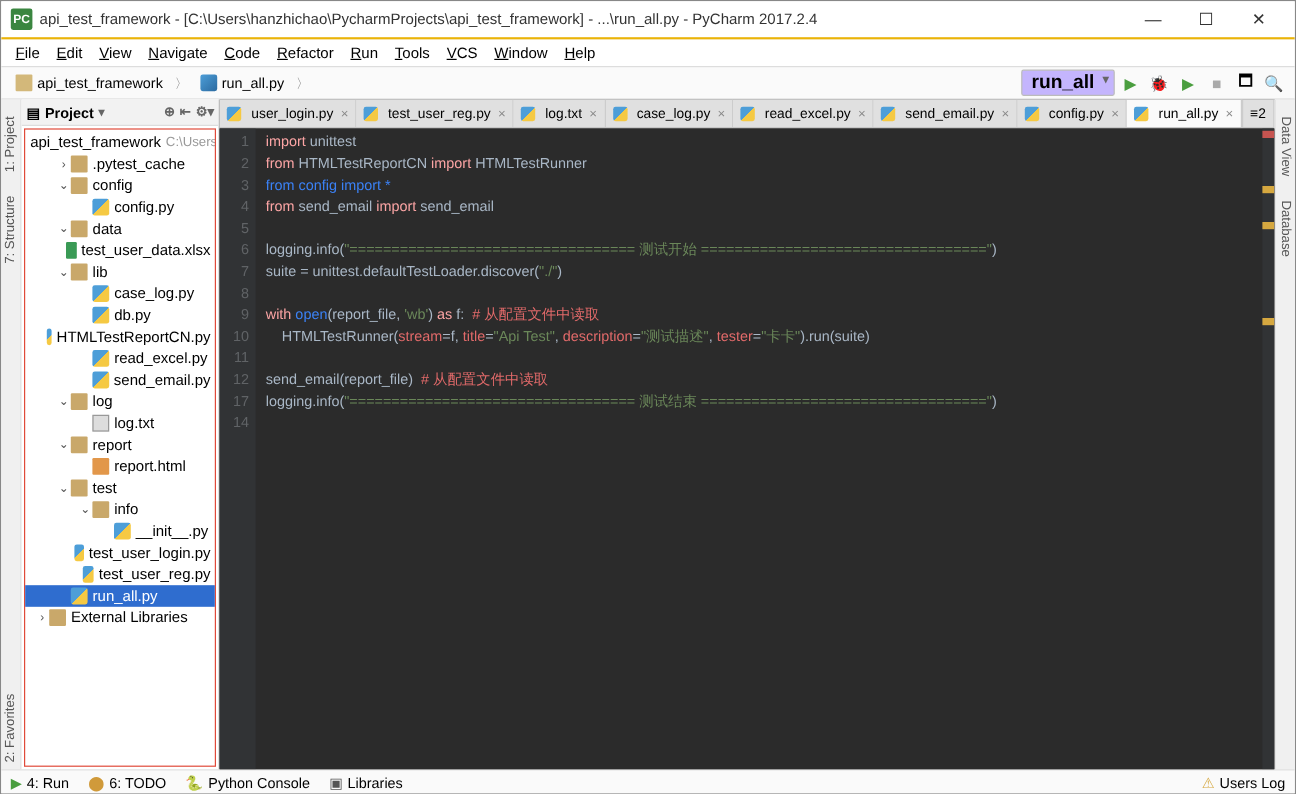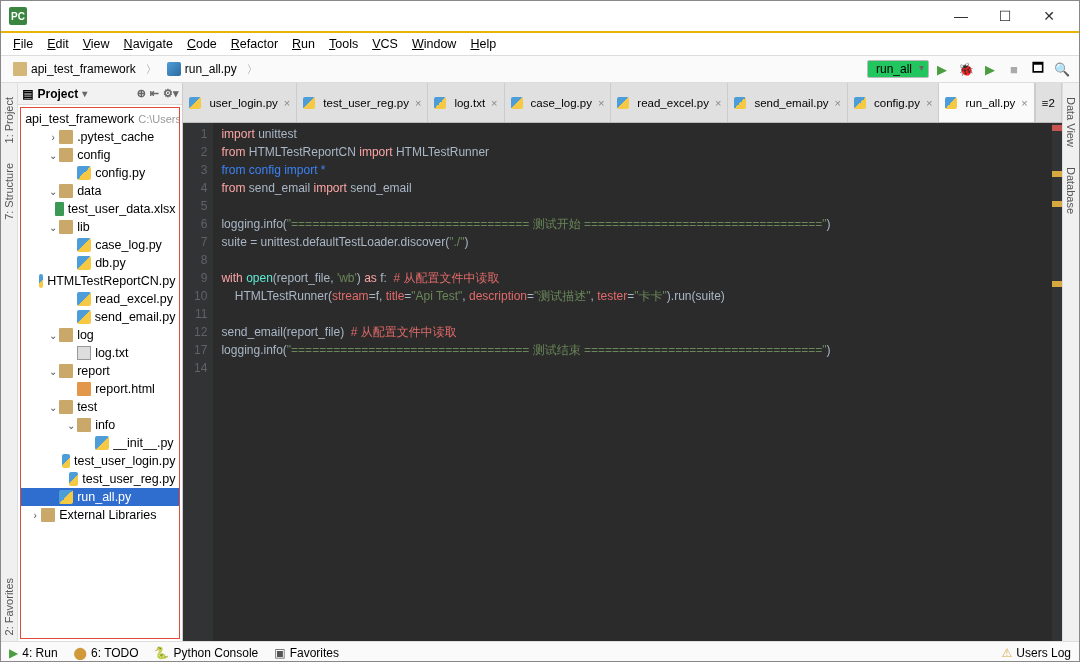--- a/index.html
+++ b/index.html
@@ -10,21 +10,21 @@
 .win-ctrls span { width: 44px; height: 28px; display: flex; align-items: center; justify-content: center; font-size: 14px; color: #333; }
 .menubar { height: 22px; display: flex; align-items: center; padding: 0 6px; gap: 2px; font-size: 12.5px; background: #fff; }
 .menubar span { padding: 2px 6px; }
 .menubar span u { text-decoration: underline; }
 .crumbbar { height: 28px; display: flex; align-items: center; padding: 0 6px; border-top: 1px solid #ddd; border-bottom: 1px solid #ddd; background: #fafafa; font-size: 12px; gap: 4px; }
 .crumb { display: flex; align-items: center; gap: 4px; padding: 2px 6px; }
 .fi { width: 14px; height: 14px; background: #d3b87a; display: inline-block; border-radius: 1px; }
 .pi { width: 14px; height: 14px; background: linear-gradient(135deg,#4d9ed8,#2b6aa0); display: inline-block; border-radius: 2px; }
 .arrow { color: #888; font-size: 11px; }
 .rtools { margin-left: auto; display: flex; align-items: center; gap: 2px; }
-.rsel { border: 1px solid #bbb; background: #22c55e; padding: 1px 16px 1px 8px; font-size: 12px; border-radius: 2px; position: relative; }
+.rsel { border: 1px solid #bbb; background: #c4b5fd; padding: 1px 16px 1px 8px; font-size: 16px; border-radius: 2px; position: relative; font-weight: bold; }
 .rsel::after { content: "▾"; position: absolute; right: 4px; top: 1px; font-size: 10px; color: #666; }
 .tbtn { width: 22px; height: 22px; display: flex; align-items: center; justify-content: center; font-size: 13px; }
 .play { color: #4a9e3f; }
 .bug { color: #4a9e3f; }
 .stop { color: #aaa; }
 .mainrow { display: flex; height: 558px; }
 .leftgutter { width: 22px; background: #f0f0f0; border-right: 1px solid #ddd; display: flex; flex-direction: column; align-items: center; gap: 8px; padding-top: 8px; }
 .vtab { writing-mode: vertical-lr; transform: rotate(180deg); font-size: 11px; color: #555; padding: 6px 2px; }
 .projpanel { width: 215px; background: #fff; border-right: 1px solid #ccc; display: flex; flex-direction: column; overflow: hidden; }
 .projhead { height: 22px; display: flex; align-items: center; gap: 4px; padding: 0 4px; background: #f2f2f2; border-bottom: 1px solid #ddd; font-size: 12px; font-weight: bold; }
@@ -35,43 +35,44 @@
 .tind { display: inline-block; }
 .tarr { width: 12px; display: inline-flex; justify-content: center; color: #555; font-size: 10px; }
 .ticon { width: 14px; height: 14px; margin-right: 4px; display: inline-block; }
 .ti-dir { background: #c9a86a; border-radius: 1px; }
 .ti-py { background: linear-gradient(135deg,#4d9ed8 50%,#f5c943 50%); border-radius: 2px; }
 .ti-xl { background: #3a9a55; border-radius: 1px; }
 .ti-txt { background: #ddd; border: 1px solid #999; }
 .ti-html { background: #e2974a; border-radius: 1px; }
 .tmuted { color: #999; font-size: 11px; margin-left: 4px; }
 .editor { flex: 1; display: flex; flex-direction: column; background: #2b2b2b; }
-.etabs { height: 40px; display: flex; background: #e8e8e8; font-size: 11.5px; border-bottom: 1px solid #bbb; overflow: hidden; }
+.etabs { height: 24px; display: flex; background: #e8e8e8; font-size: 11.5px; border-bottom: 1px solid #bbb; overflow: hidden; }
 .etab { display: flex; align-items: center; gap: 4px; padding: 0 6px; border-right: 1px solid #ccc; background: #e0e0e0; white-space: nowrap; }
 .etab.active { background: #fafafa; }
 .etab .x { color: #888; font-size: 11px; margin-left: 2px; }
 .ebody { flex: 1; display: flex; font-family: "Consolas", monospace; font-size: 12px; line-height: 18px; position: relative; background: #2b2b2b; color: #a9b7c6; overflow: hidden; }
 .gutter { width: 30px; background: #313335; color: #606366; text-align: right; padding: 2px 6px 0 0; user-select: none; }
 .code { flex: 1; padding: 2px 0 0 8px; white-space: pre; }
 .kw { color: #fca5a5; }
-.fn { color: #5eead4; }
+.fn { color: #3b82f6; }
 .str { color: #6a8759; }
 .cmt2 { color: #3b82f6; }
 .red { color: #e26a6a; }
 .warnbar { position: absolute; right: 0; top: 0; width: 10px; height: 100%; background: #313335; }
 .warnbar .e { position: absolute; right: 0; width: 10px; height: 6px; }
 .rightgutter { width: 22px; background: #f0f0f0; border-left: 1px solid #ddd; display: flex; flex-direction: column; align-items: center; gap: 8px; padding-top: 8px; }
 .bottombar { height: 22px; border-top: 1px solid #ddd; display: flex; align-items: center; font-size: 12px; padding: 0 8px; gap: 16px; background: #fafafa; }
 .bbtn { display: flex; align-items: center; gap: 4px; }
 </style>
 </head>
 <body>
 
 <div class="titlebar">
   <div class="ti-icon">PC</div>
+  <span>api_test_framework - [C:\Users\hanzhichao\PycharmProjects\api_test_framework] - ...\run_all.py - PyCharm 2017.2.4</span>
   <div class="win-ctrls">
     <span>—</span>
     <span>☐</span>
     <span>✕</span>
   </div>
 </div>
 
 <div class="menubar" id="menubar">
     <span><u>F</u>ile</span>
     <span><u>E</u>dit</span>
@@ -356,20 +357,20 @@
       <div class="bbtn">
         <span style="color: rgb(208, 154, 58);">⬤</span>
         <span>6: TODO</span>
       </div>
       <div class="bbtn">
         <span style="color: rgb(74, 158, 63);">🐍</span>
         <span>Python Console</span>
       </div>
       <div class="bbtn">
         <span style="color: rgb(85, 85, 85);">▣</span>
-        <span>Favorites</span>
+        <span>Libraries</span>
       </div>
     </div>
   <div style="margin-left:auto" class="bbtn">
     <span style="color:#d6a840">⚠</span>
     <span>Users Log</span>
   </div>
 </div>
 
 </body></html>

